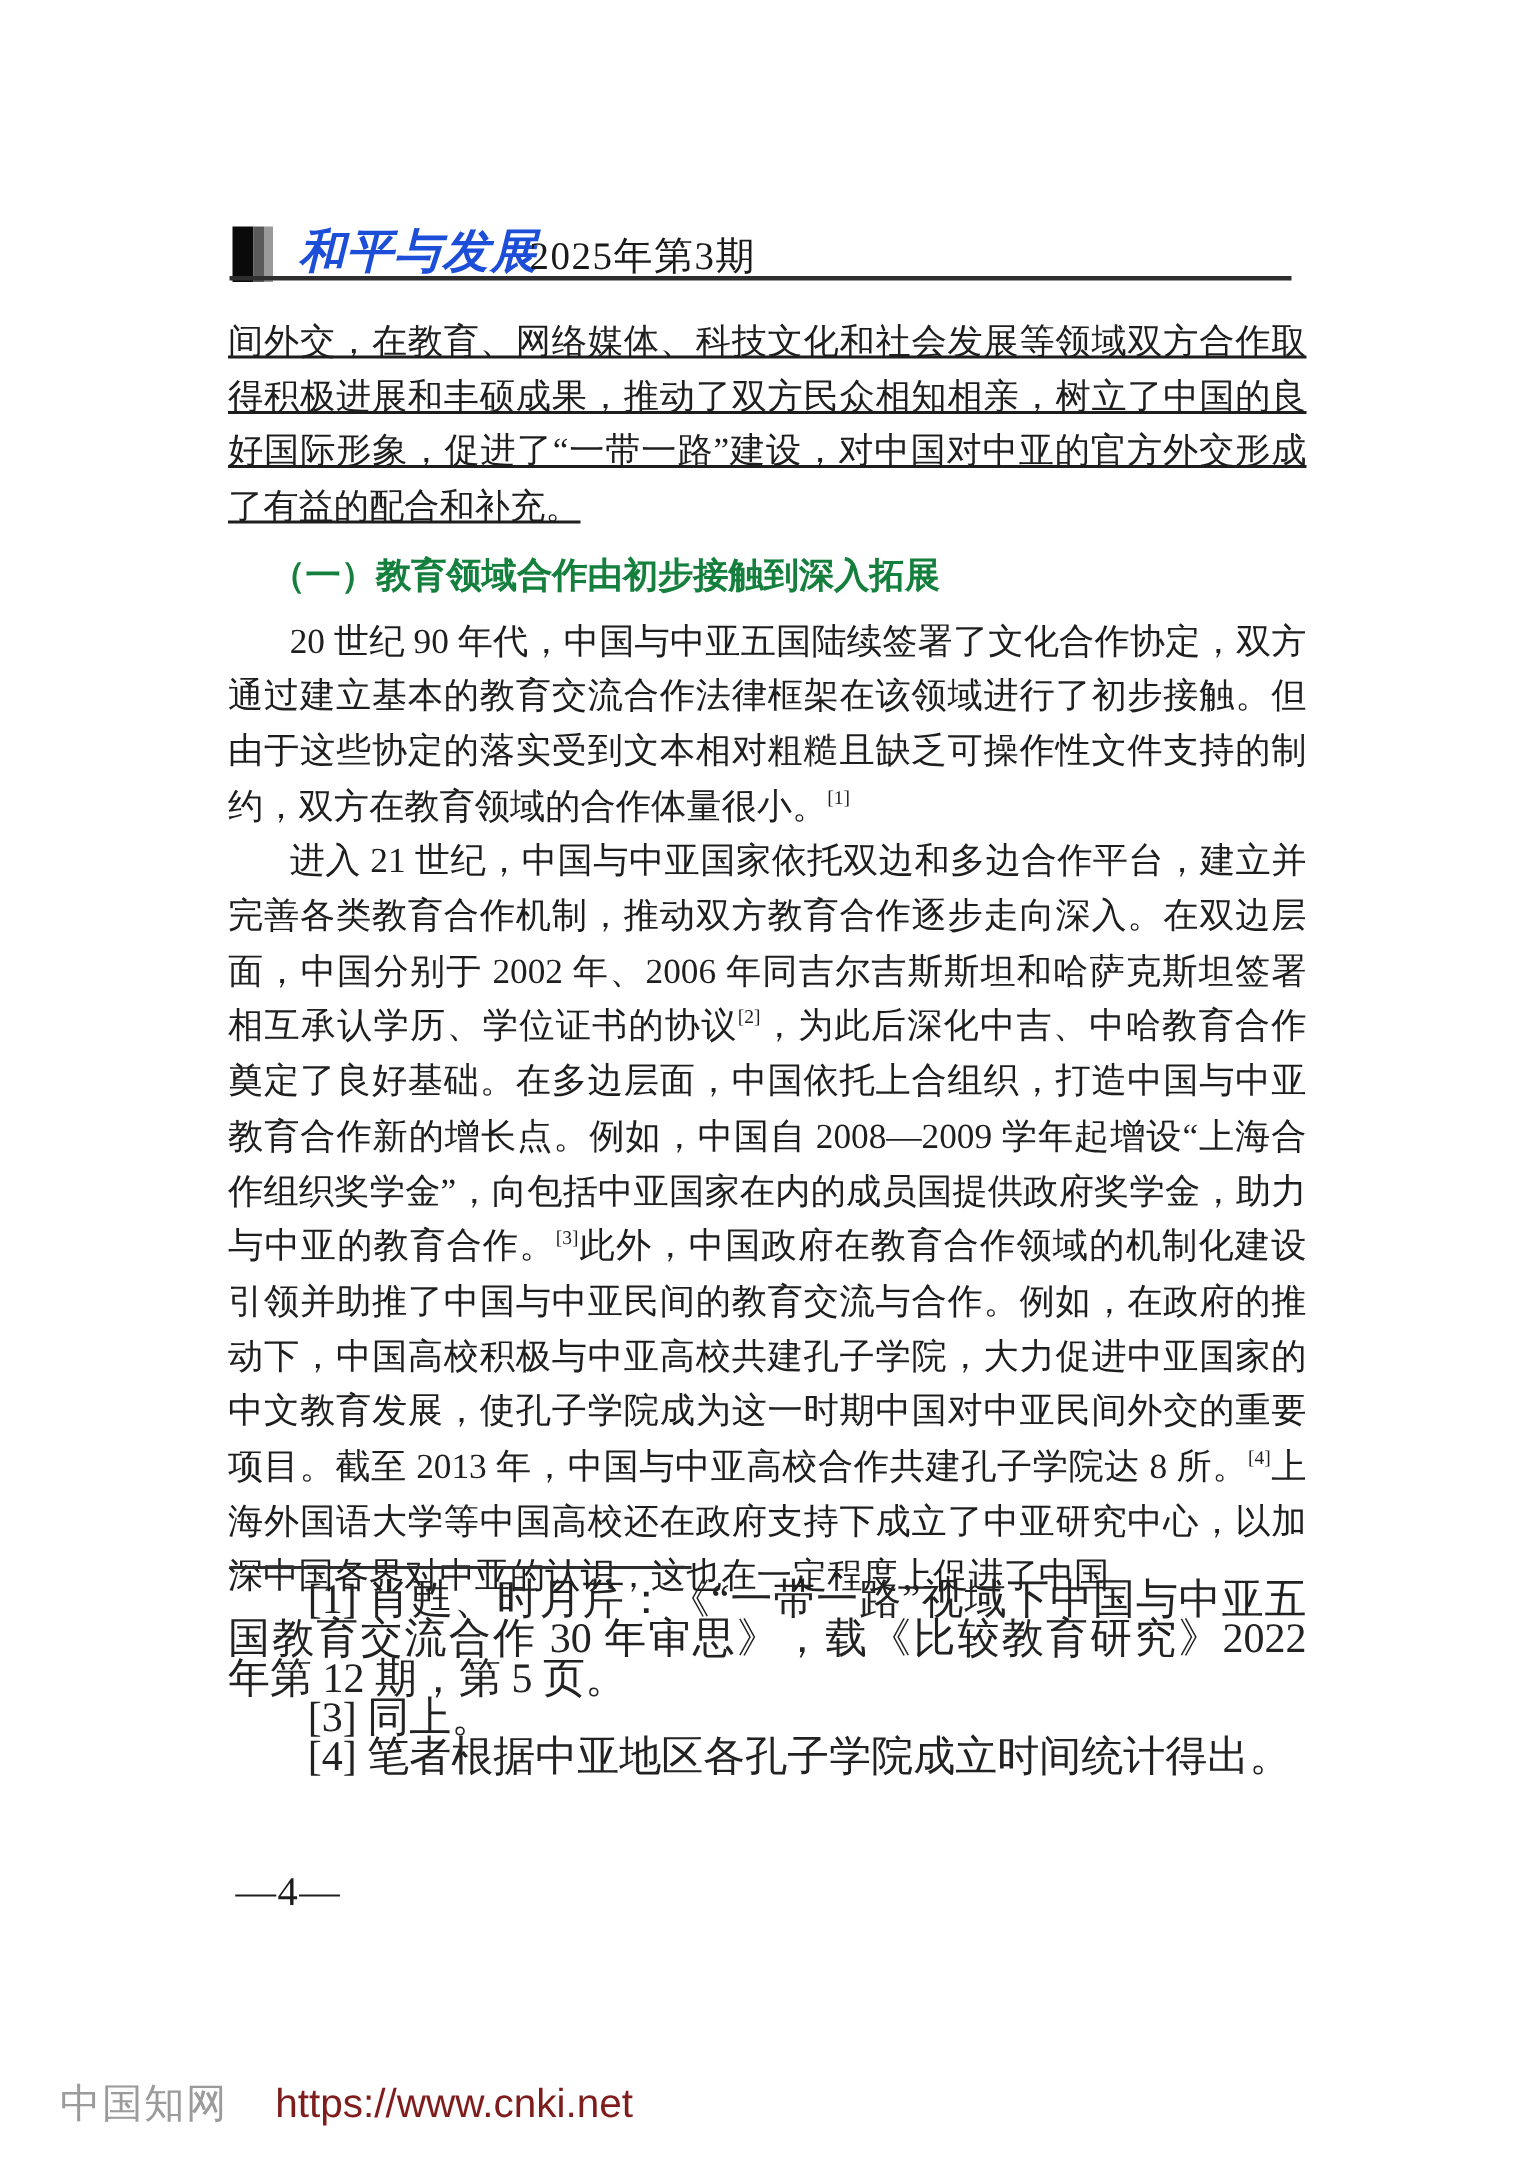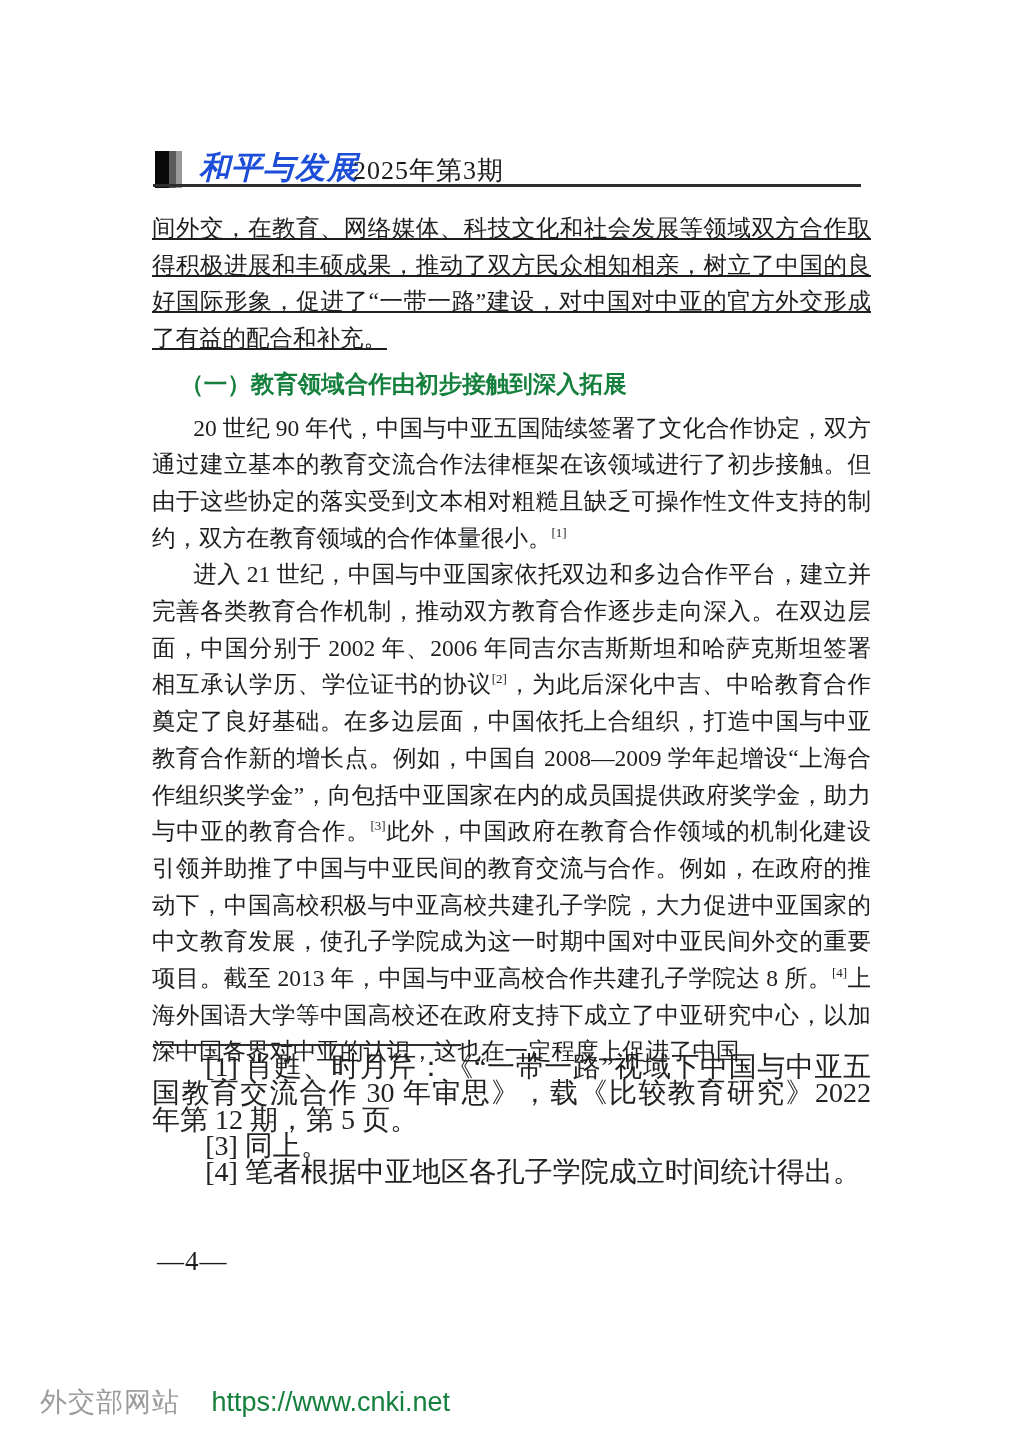--- a/index.html
+++ b/index.html
@@ -58,21 +58,21 @@
     position:absolute; left:157px; top:1246px;
     font-size:27px; font-weight:500; color:#1c1c1c; letter-spacing:1px;
   }
 
   
   .watermark {
     position:absolute; left:40px; top:1384px; white-space:nowrap;
     font-family:"Liberation Sans","DejaVu Sans",sans-serif;
   }
   .wm-name { font-size:27px; color:#9b9b9b; letter-spacing:1px; }
-  .wm-url  { font-size:27px; color:#15803d; margin-left:27px; }
+  .wm-url  { font-size:27px; color:#7f1d1d; margin-left:27px; }
 </style>
 </head>
 <body>
 
 <div class="page">
 
   <div class="header-blocks">
     <span class="blk blk-black"></span><span class="blk blk-dgray"></span><span class="blk blk-lgray"></span>
   </div>
   <span class="journal-title">和平与发展</span>
@@ -89,17 +89,17 @@
   <div class="fn-rule"></div>
   <section class="footnotes" id="footnotes">
       <p class="fn"><span class="fn-label">[1]</span> 肖甦、时月芹：《“一带一路”视域下中国与中亚五国教育交流合作 30 年审思》，载《比较教育研究》2022 年第 12 期，第 5 页。</p>
       <p class="fn"><span class="fn-label">[3]</span> 同上。</p>
       <p class="fn"><span class="fn-label">[4]</span> 笔者根据中亚地区各孔子学院成立时间统计得出。</p>
     </section>
 
   <div class="page-number">—4—</div>
 
   <div class="watermark">
-    <span class="wm-name">外交部网站</span>
+    <span class="wm-name">中国知网</span>
     <span class="wm-url">https://www.cnki.net</span>
   </div>
 
 </div>
 
 </body></html>

